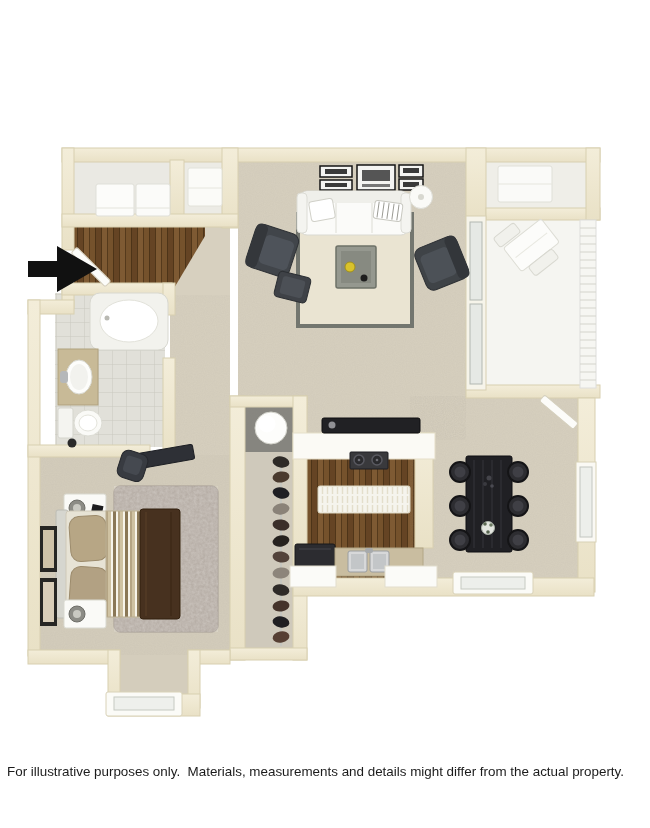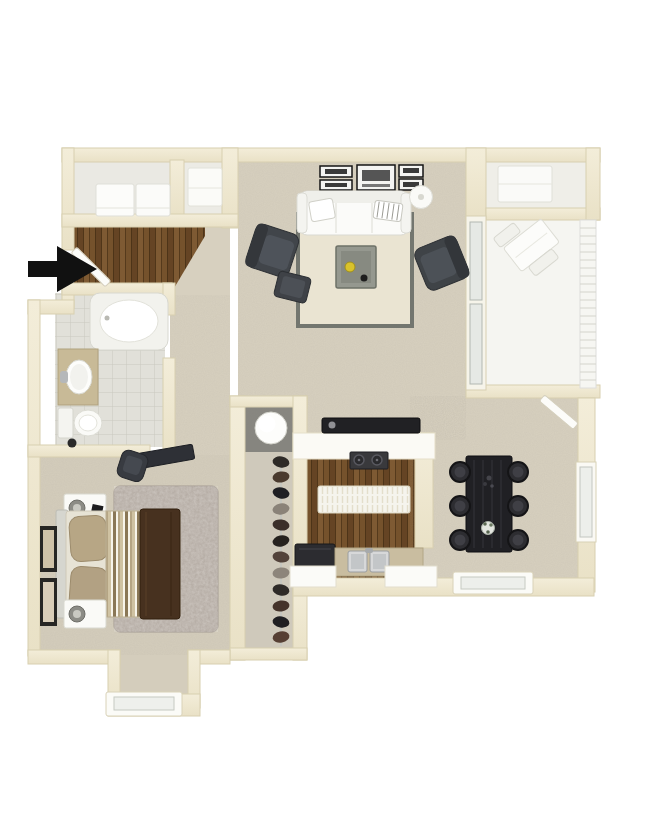--- a/index.html
+++ b/index.html
@@ -363,13 +363,14 @@
       <rect x="58" y="408" width="15" height="30" rx="2" fill="#f4f4f0" stroke="#d5d5cd"></rect>
       <ellipse cx="88" cy="423" rx="14" ry="13" fill="#fafaf7" stroke="#dcdcd4"></ellipse>
       <ellipse cx="88" cy="423" rx="9" ry="8" fill="#ffffff" stroke="#e4e4dc"></ellipse>
       <circle cx="72" cy="443" r="4.5" fill="#2a2a2a"></circle>
     </g>
   </g>
 
   <polygon points="28,261 57,261 57,246 97,269 57,292 57,277 28,277" fill="#111111"></polygon>
 </svg>
 
+<div id="disclaimer">For illustrative purposes only.  Materials, measurements and details might differ from the actual property.</div>
 </div>
 
 </body></html>

